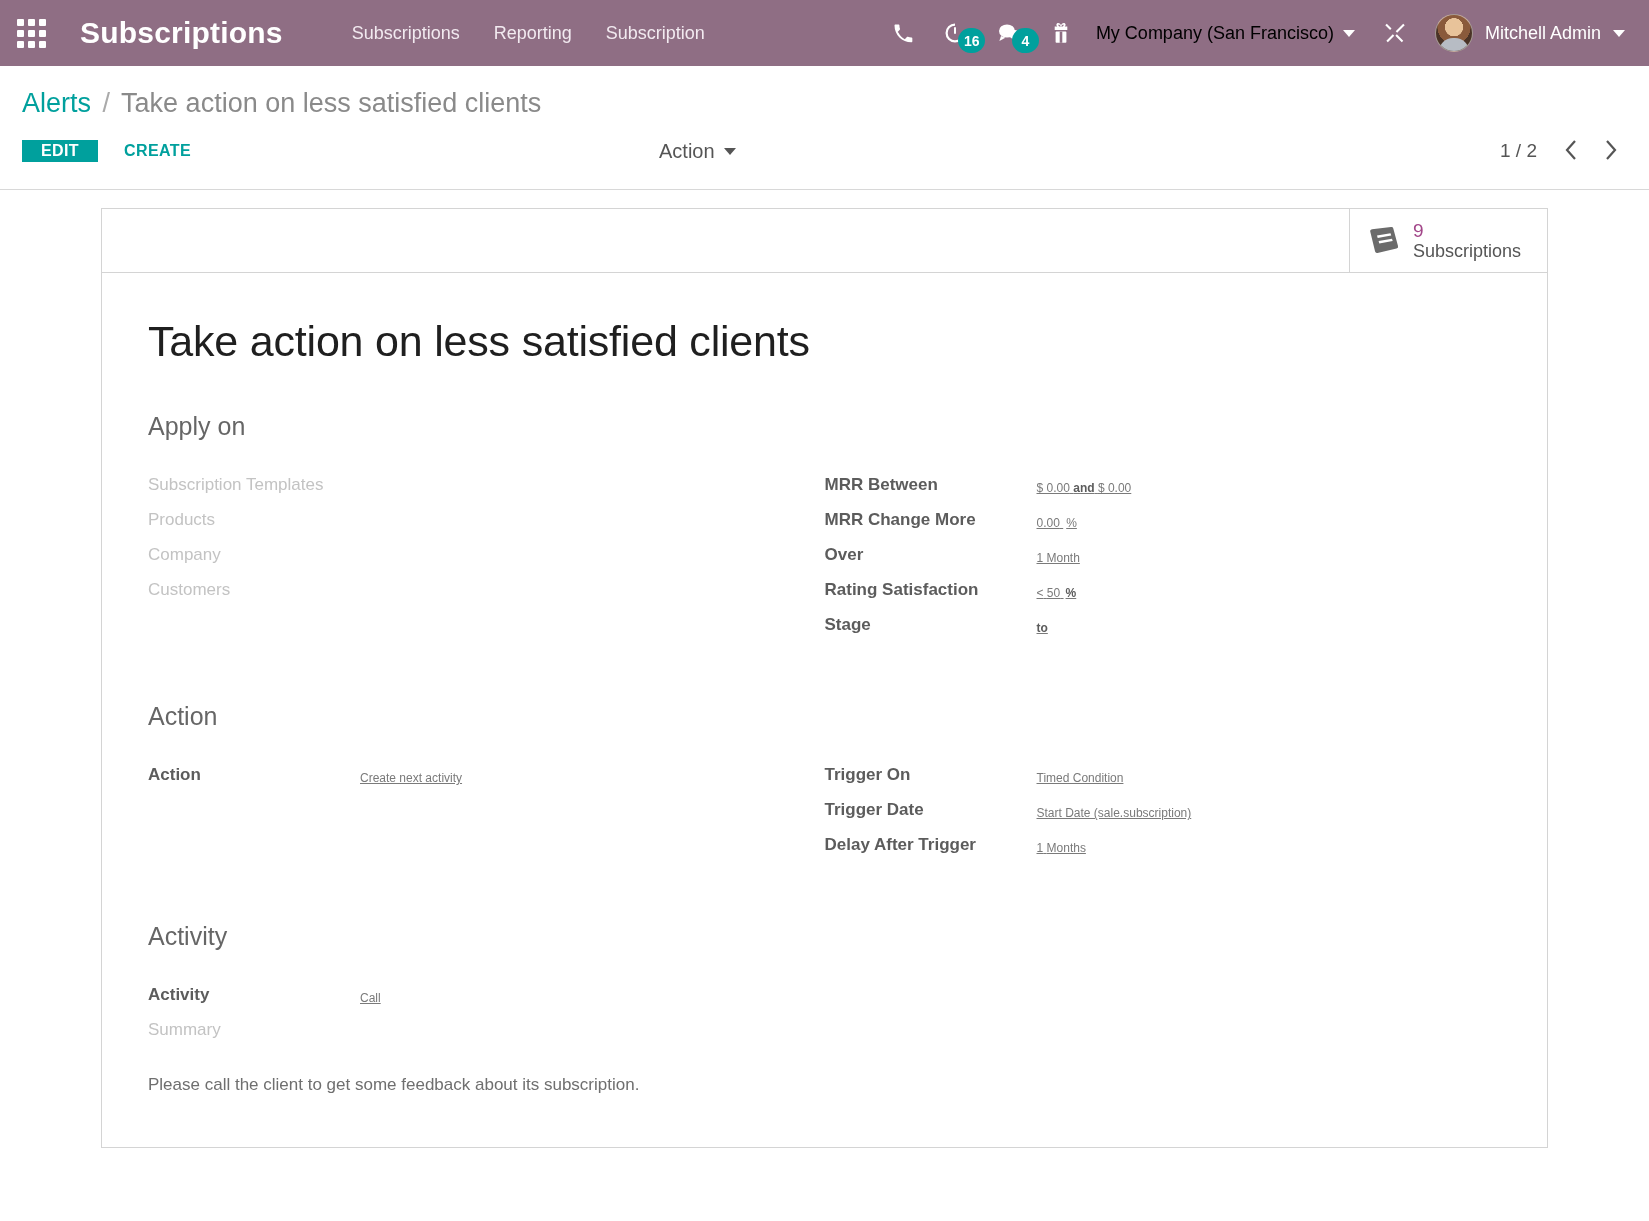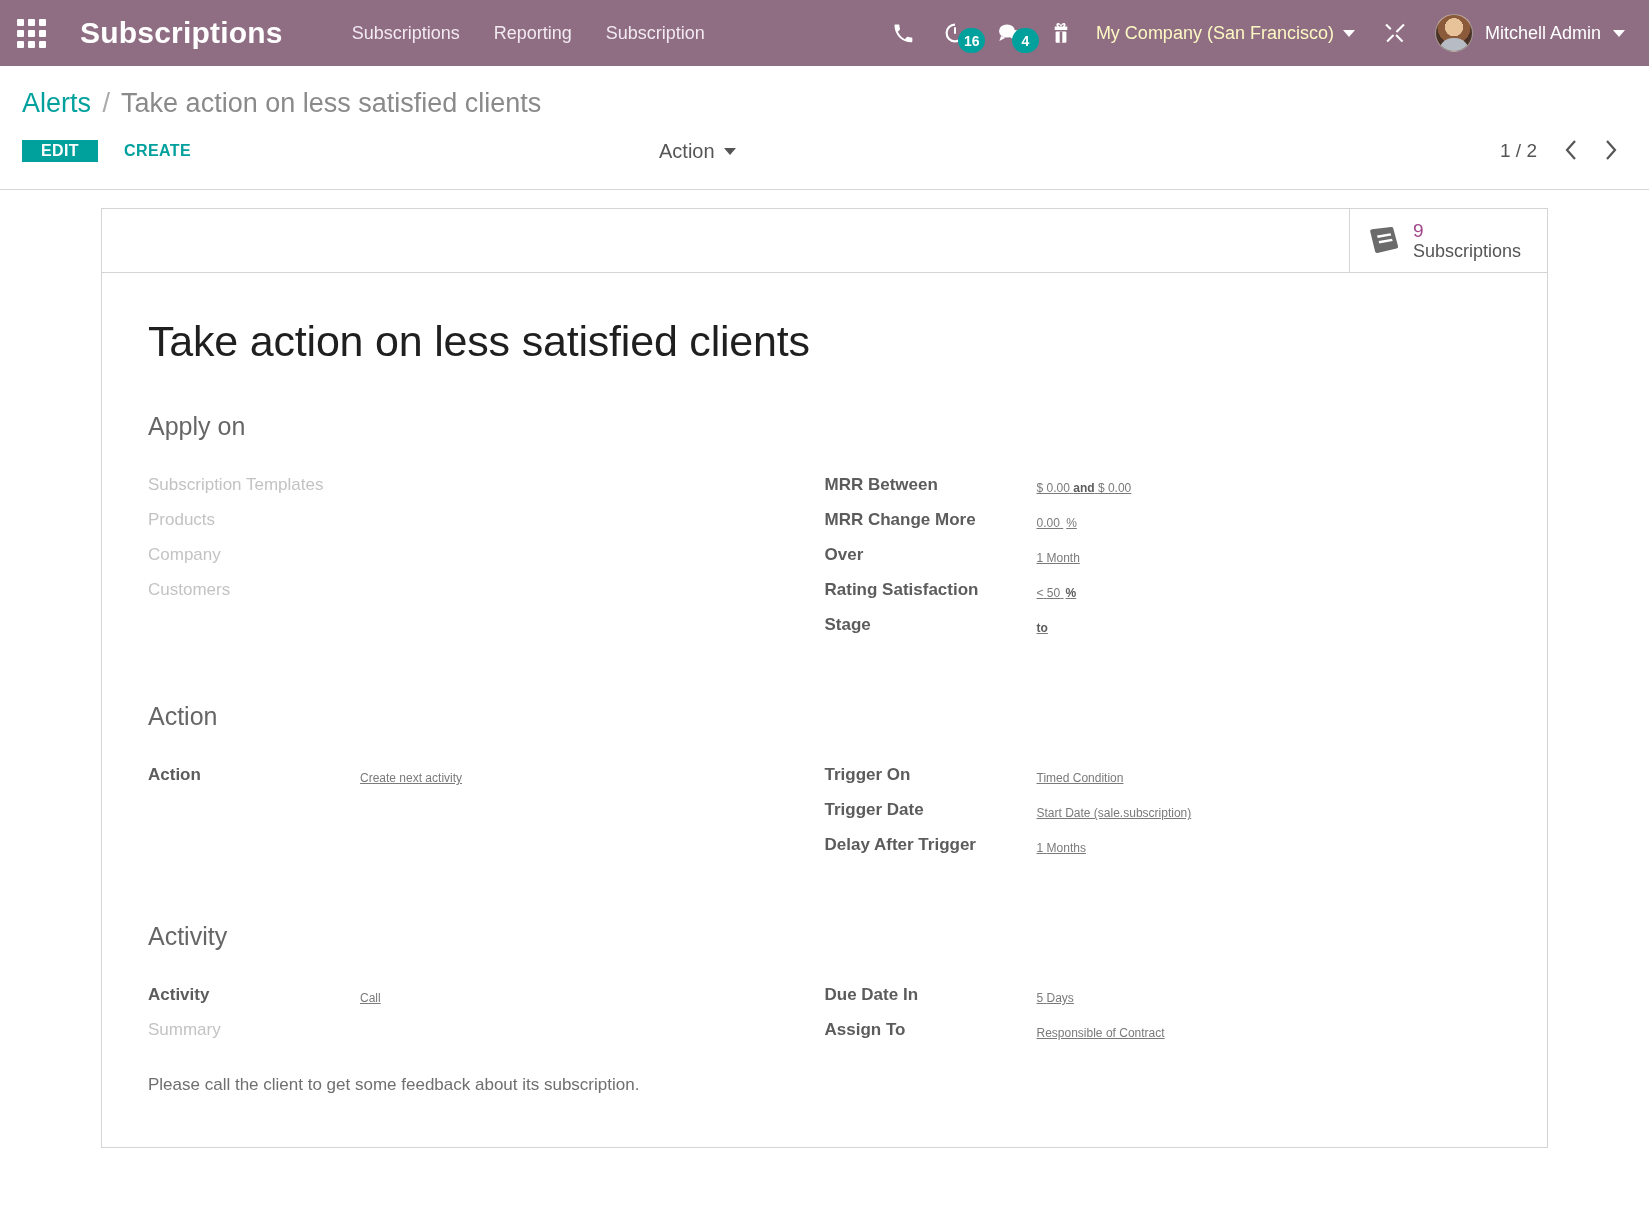--- a/index.html
+++ b/index.html
@@ -75,21 +75,21 @@
     background: #00a09d;
     color: #fff;
     font-size: 14px;
     font-weight: bold;
     border-radius: 13px;
     display: flex; align-items: center; justify-content: center;
     line-height: 1;
   }
   .company-sel {
     display: flex; align-items: center; gap: 9px;
-    font-size: 18px; color: #fef9c3;
+    font-size: 18px; color: #000000;
     padding: 0 14px 0 10px;
     height: 66px;
     cursor: pointer;
     white-space: nowrap;
   }
   .caret { width: 0; height: 0; border-left: 6px solid transparent; border-right: 6px solid transparent; border-top: 7px solid #fff; }
   .user-box {
     display: flex; align-items: center; gap: 12px;
     padding: 0 6px 0 14px;
     height: 82px;
@@ -488,29 +488,19 @@
       <div class="cols">
         <div class="col">
           <div class="field-row">
             <div class="field-label">Activity</div>
             <div class="field-value">Call</div>
           </div>
           <div class="field-row">
             <div class="field-label empty">Summary</div>
           </div>
         </div>
-        <div class="col">
-          <div class="field-row">
-            <div class="field-label">Due Date In</div>
-            <div class="field-value"><span>5</span> <span>Days</span></div>
-          </div>
-          <div class="field-row">
-            <div class="field-label">Assign To</div>
-            <div class="field-value"><span>Responsible of Contract</span></div>
-          </div>
-        </div>
       </div>
 
       <div class="note-text">Please call the client to get some feedback about its subscription.</div>
 
     </div>
   </div>
 </div>
 
 </body></html>

